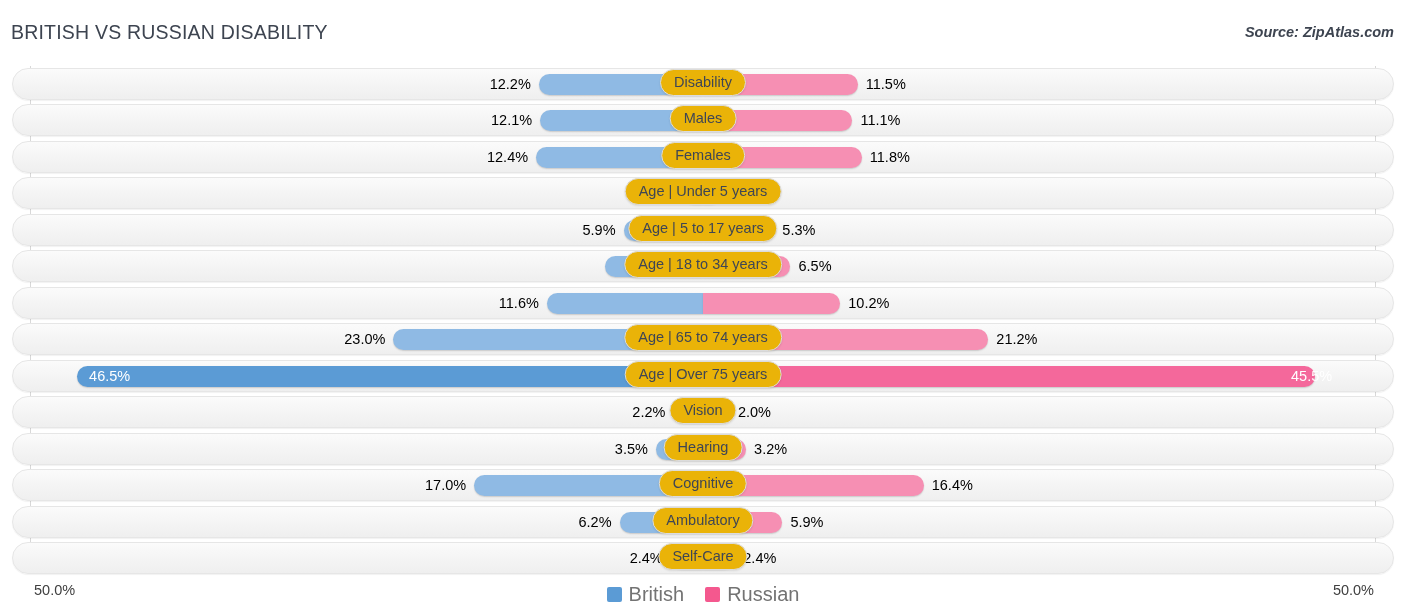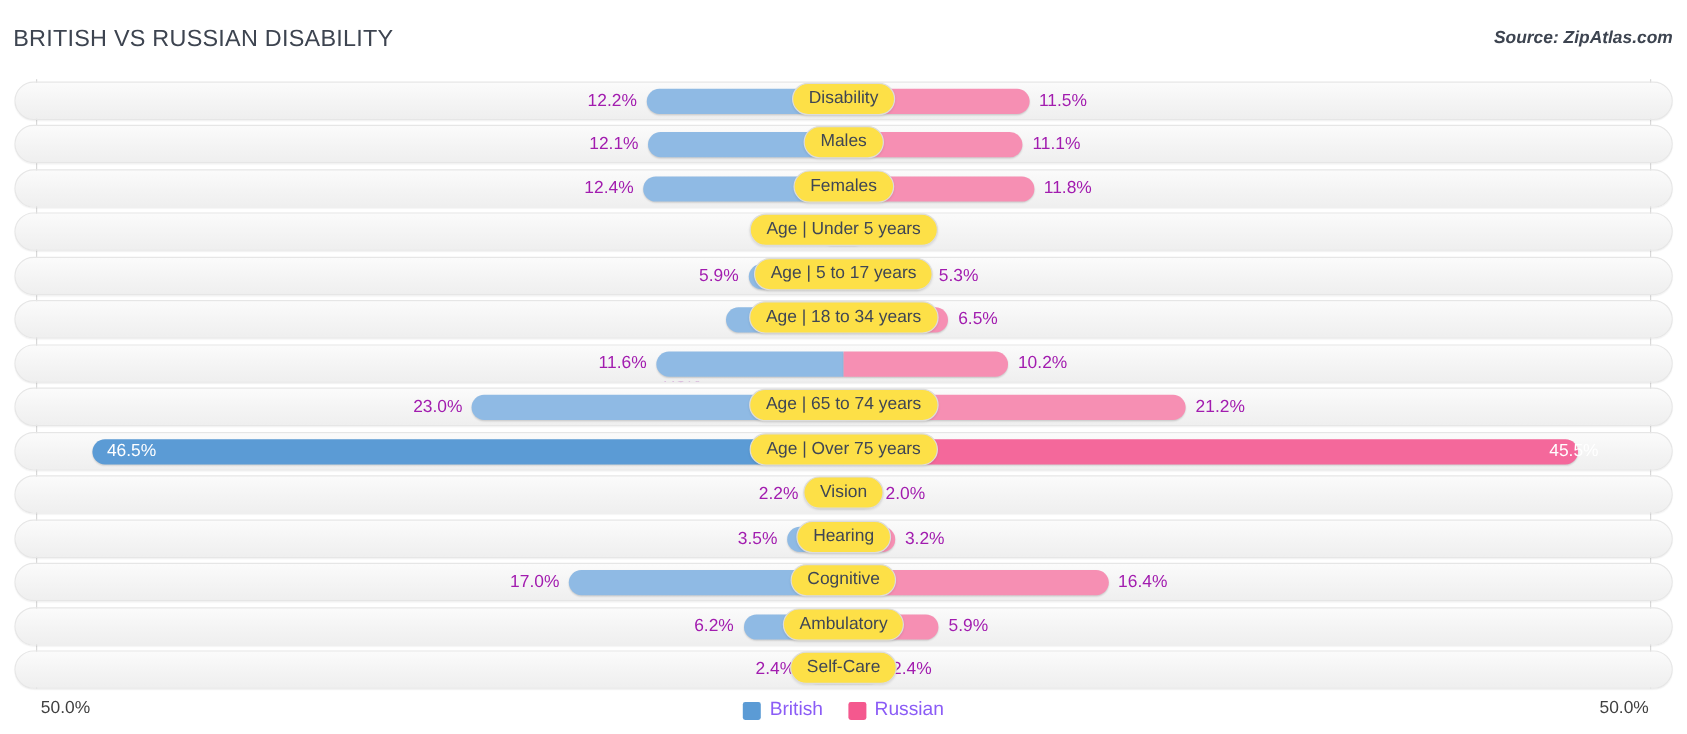--- a/index.html
+++ b/index.html
@@ -51,39 +51,39 @@
   .bar {
     position:absolute; top:8px; height:21px;
     box-shadow: 0 1px 1.5px rgba(0,0,0,.16);
   }
   .bar-left  { border-radius:11px 0 0 11px; }
   .bar-right { border-radius:0 11px 11px 0; }
 
   
   .val {
     position:absolute; top:9px;
-    font-size:14.5px; color:#a21caf; white-space:nowrap; line-height:19px;
+    font-size:14.5px; color:#000000; white-space:nowrap; line-height:19px;
   }
   .val-left  { text-align:right; }
   .val-right { text-align:left; }
 
   
   .val-in {
     position:absolute; top:9px;
     font-size:14.5px; color:#ffffff; white-space:nowrap; line-height:19px;
     font-weight:normal;
   }
 
   
   .pill {
     position:absolute; top:3px; left:50%;
     transform:translateX(-50%);
     height:27px; line-height:25px;
     padding:0 13px;
-    background:#fde047;
+    background:#eab308;
     border:1px solid #dcdcdc;
     border-radius:14px;
     font-size:14.5px; color:#3f4654;
     white-space:nowrap;
     box-shadow:0 1px 2px rgba(0,0,0,.10);
     z-index:5;
     text-align:center;
   }
 
   
@@ -93,21 +93,21 @@
   }
   .tick-left  { left:34px; }
   .tick-right { right:32px; }
 
   .legend {
     position:absolute; left:0; right:0; top:10px;
     display:flex; justify-content:center; align-items:center; gap:21px;
   }
   .legend-item { display:flex; align-items:center; gap:7px; }
   .swatch { width:15px; height:15px; border-radius:2px; display:block; }
-  .legend-label { font-size:16px; color:#8b5cf6; white-space:nowrap; }
+  .legend-label { font-size:20px; color:#737373; white-space:nowrap; }
 </style>
 </head>
 <body>
 
 <div class="page">
 
   <div class="header">
     <div class="title">BRITISH VS RUSSIAN DISABILITY</div>
     <div class="source">Source: ZipAtlas.com</div>
   </div>

